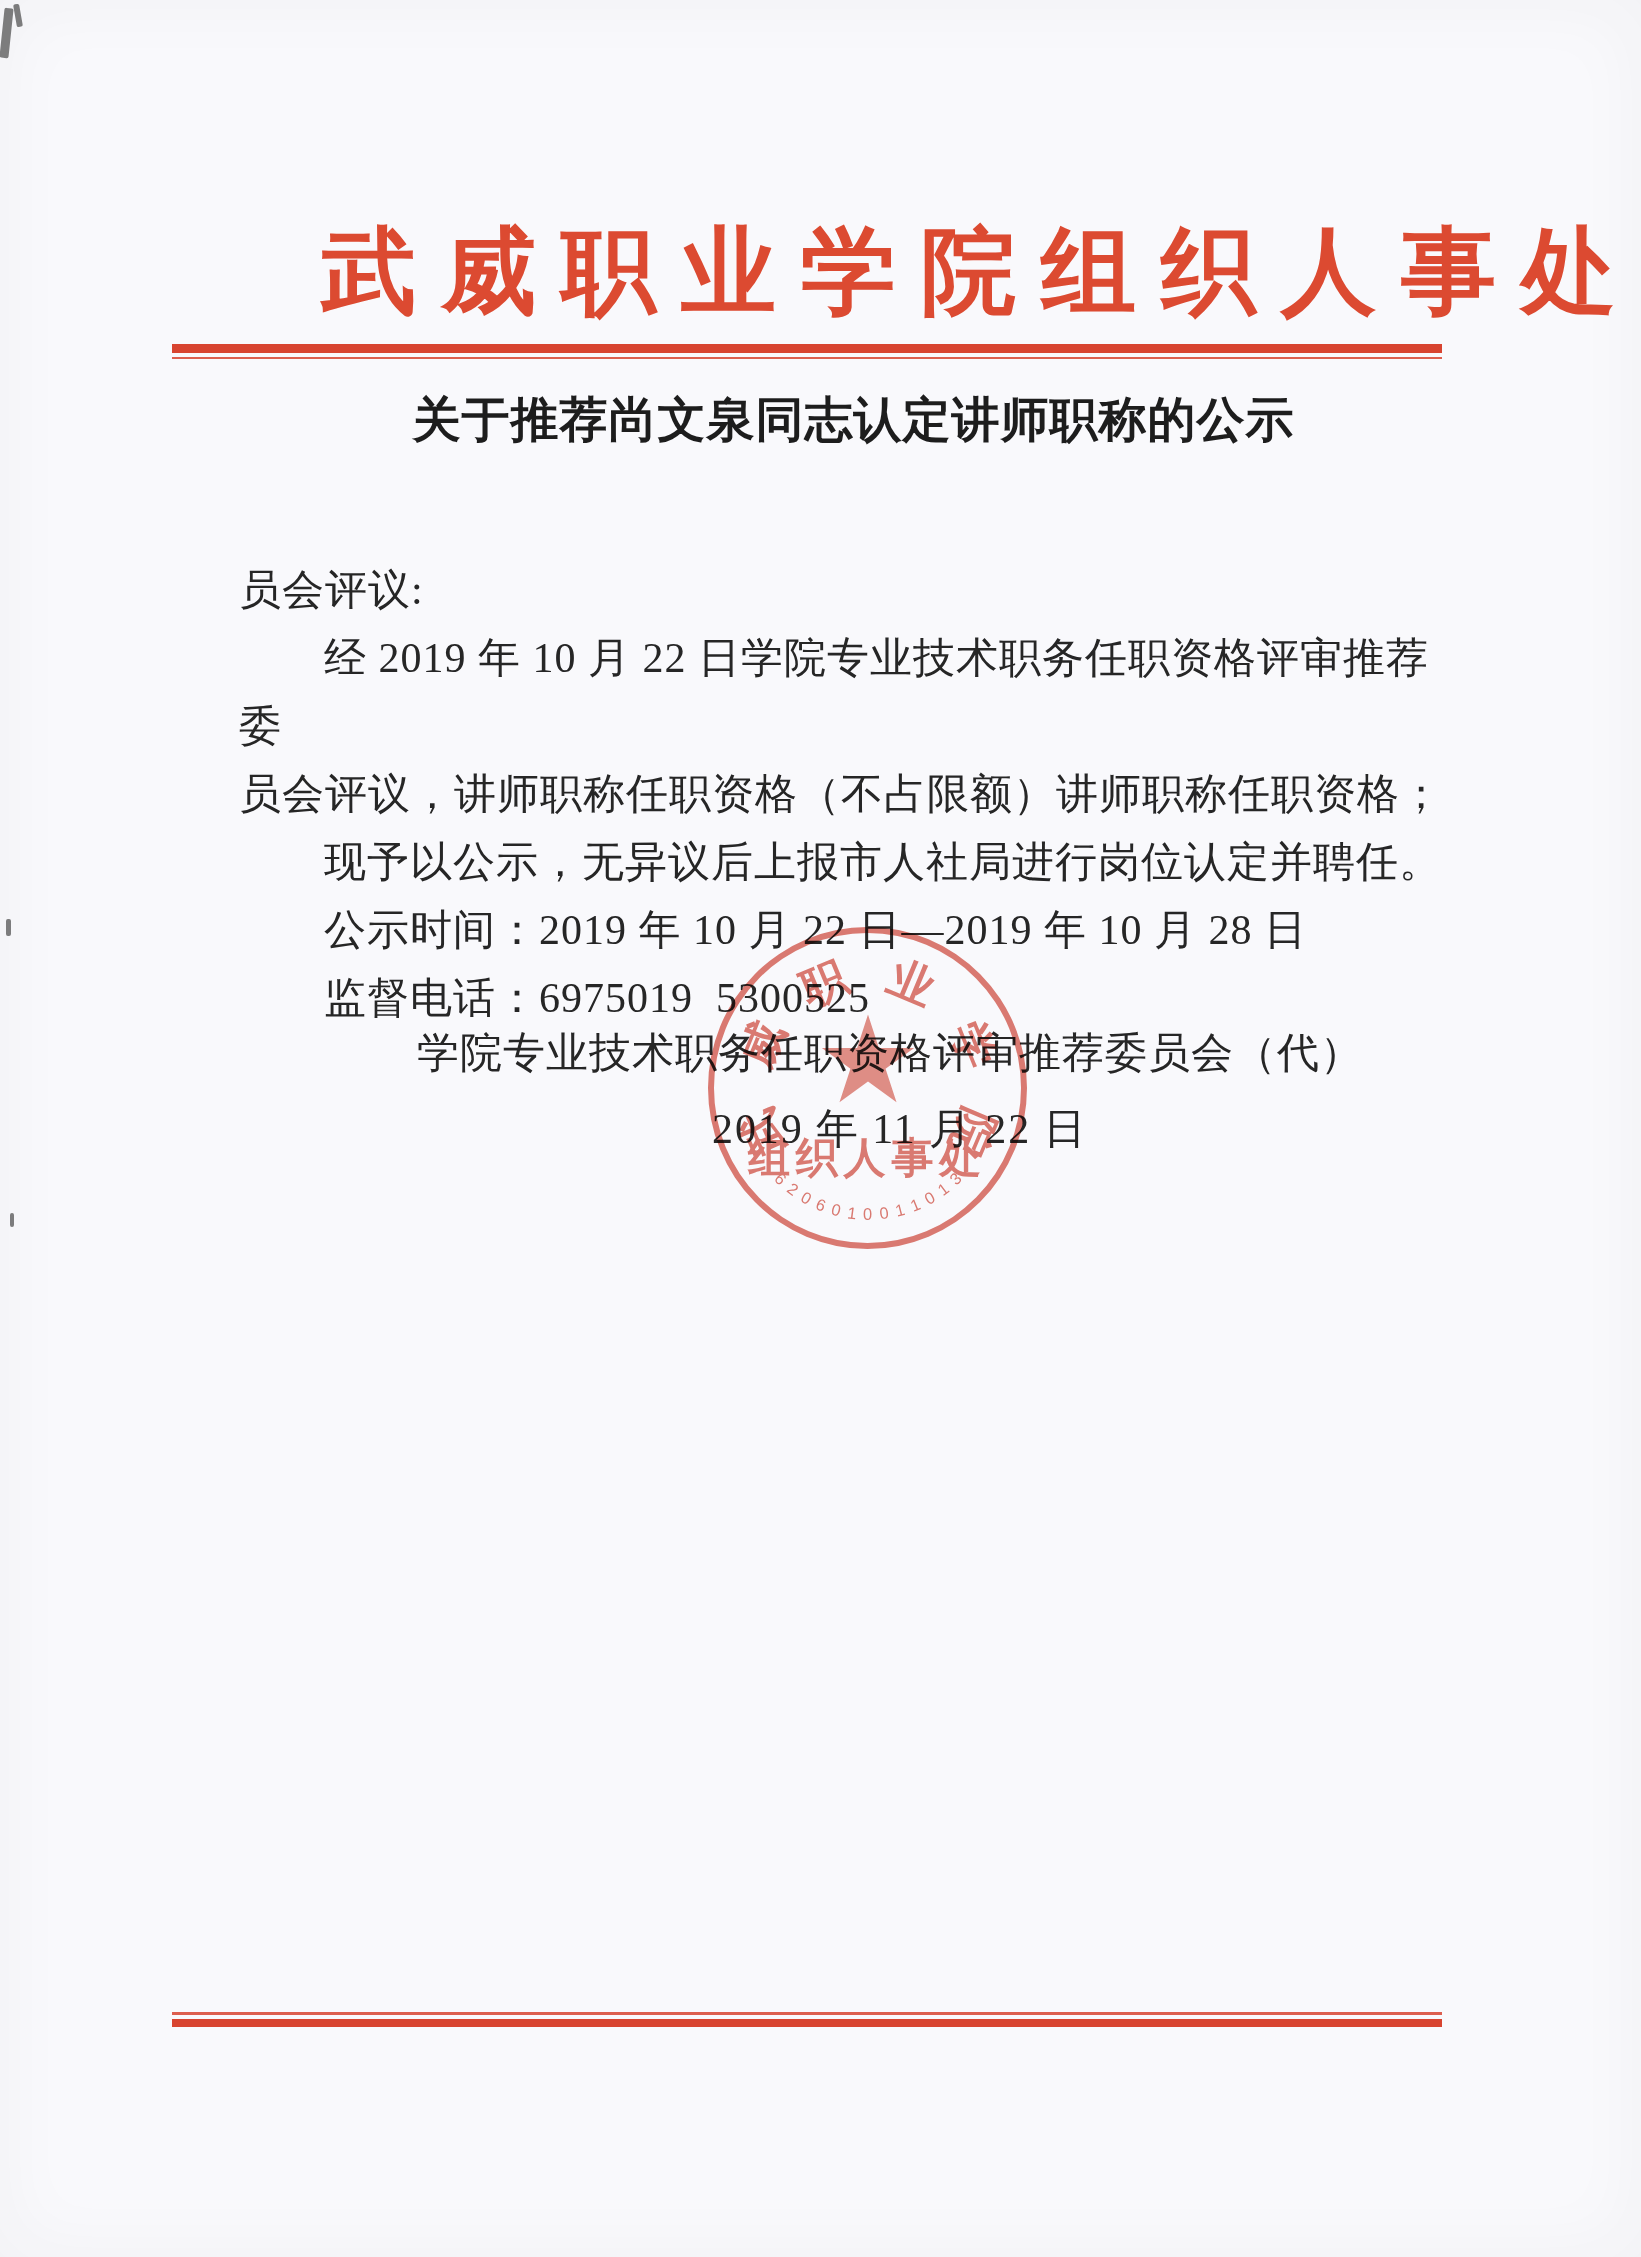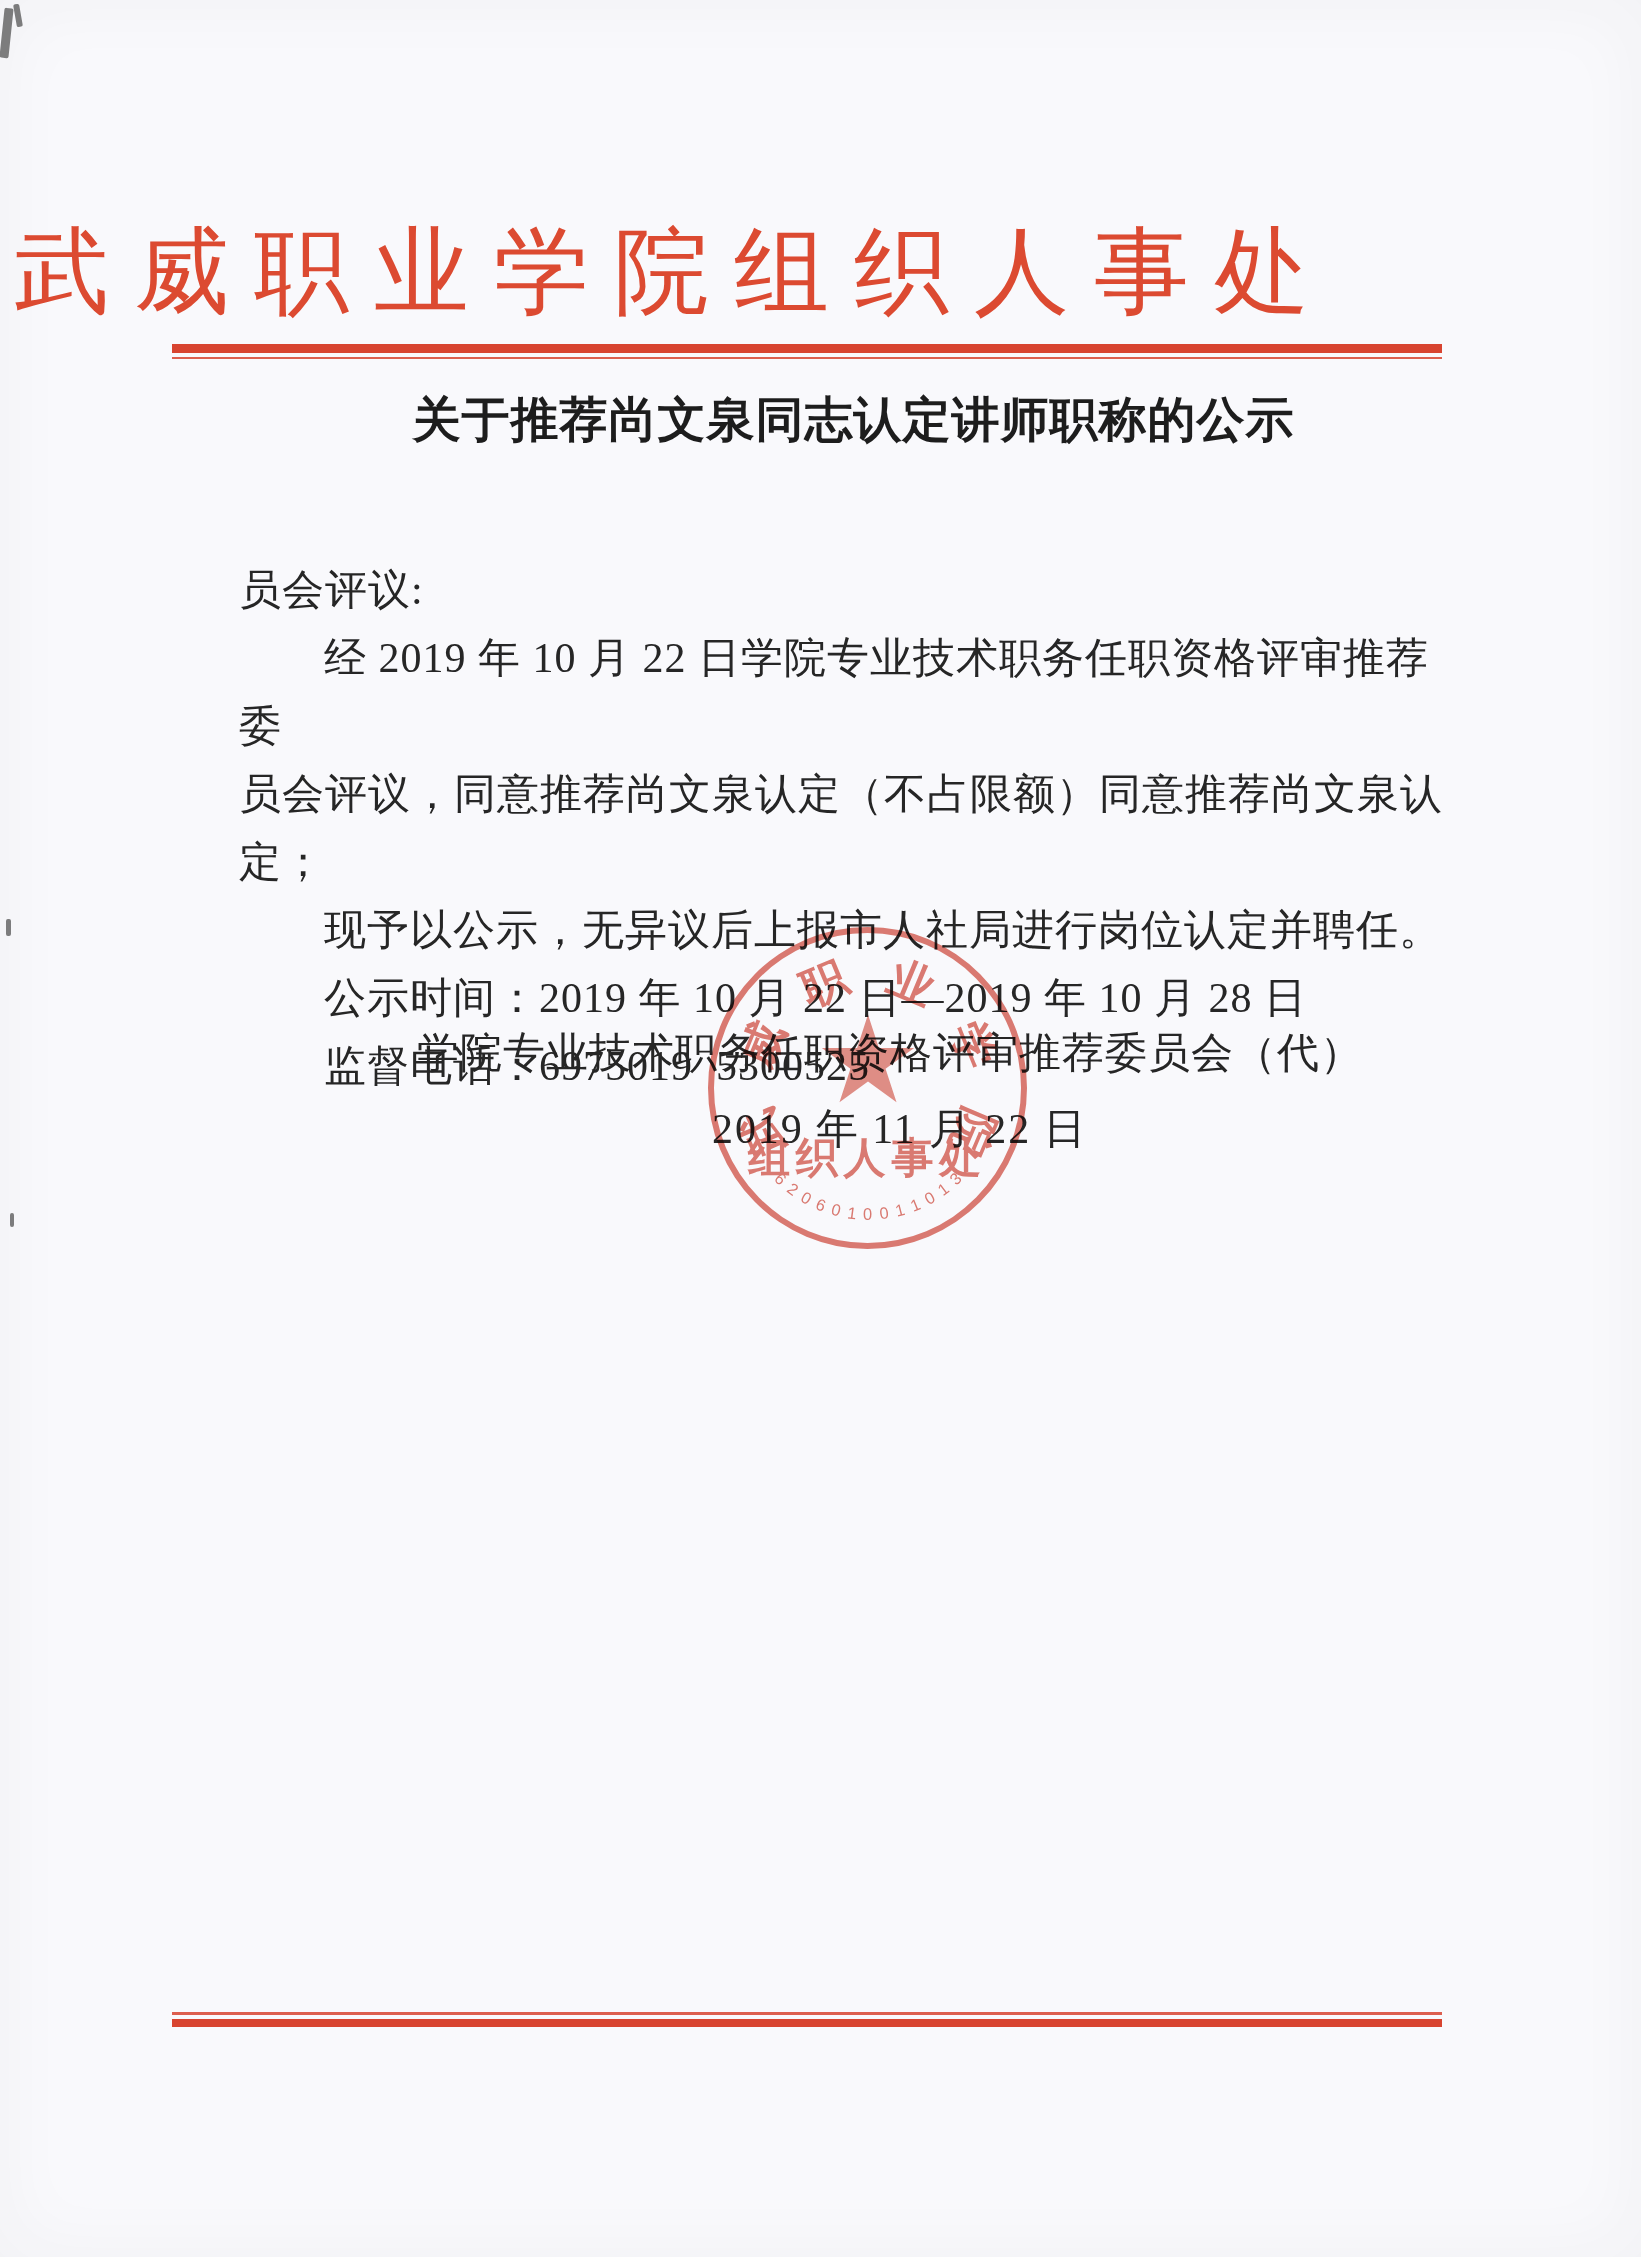--- a/index.html
+++ b/index.html
@@ -13,23 +13,23 @@
     position:relative;
     width:1641px;height:2257px;
     margin:0 auto;
     background:#f9f9fc;
     overflow:hidden;
     font-family:"Liberation Serif","DejaVu Serif",serif;
     box-shadow:inset 0 0 77px rgba(40,40,60,.04);
   }
   .letterhead{
     position:absolute;top:214px;left:0;width:100%;
-    text-align:left;
+    text-align:right;
     font-size:95px;line-height:116px;
-    font-weight:normal;
+    font-weight:bold;
     letter-spacing:25px;padding-left:14px;box-sizing:border-box;
     color:var(--red-head);
   }
   .rule-top{position:absolute;top:344px;left:172px;width:1270px;}
   .rule-top .bar-thick{height:8.7px;background:var(--red-rule);margin-bottom:3.9px;}
   .rule-top .bar-thin{height:2.9px;background:var(--red-rule);opacity:.85;}
   .doc-title{
     position:absolute;top:388px;left:0;width:100%;margin:0;
     text-align:center;
     font-size:48px;line-height:64px;font-weight:bold;
@@ -100,21 +100,21 @@
   <div class="rule-top">
     <div class="bar-thick"></div>
     <div class="bar-thin"></div>
   </div>
 
   <h1 class="doc-title">关于推荐尚文泉同志认定讲师职称的公示</h1>
 
   <div class="body-text">
     <div class="line">员会评议:</div>
     <div class="line indent">经 2019 年 10 月 22 日学院专业技术职务任职资格评审推荐委</div>
-    <div class="line">员会评议，同意推荐尚文泉认定（不占限额）同意推荐尚文泉认定；</div>
+    <div class="line">员会评议，讲师职称任职资格（不占限额）讲师职称任职资格；</div>
     <div class="line indent">现予以公示，无异议后上报市人社局进行岗位认定并聘任。</div>
     <div class="line indent">公示时间：2019 年 10 月 22 日—2019 年 10 月 28 日</div>
     <div class="line indent">监督电话：6975019  5300525</div>
   </div>
 
   <div class="signature">学院专业技术职务任职资格评审推荐委员会（代）</div>
   <div class="sign-date">2019 年 11 月 22 日</div>
 
   <div class="seal">
     <svg class="star" width="100" height="97" viewBox="0 0 100 100">

